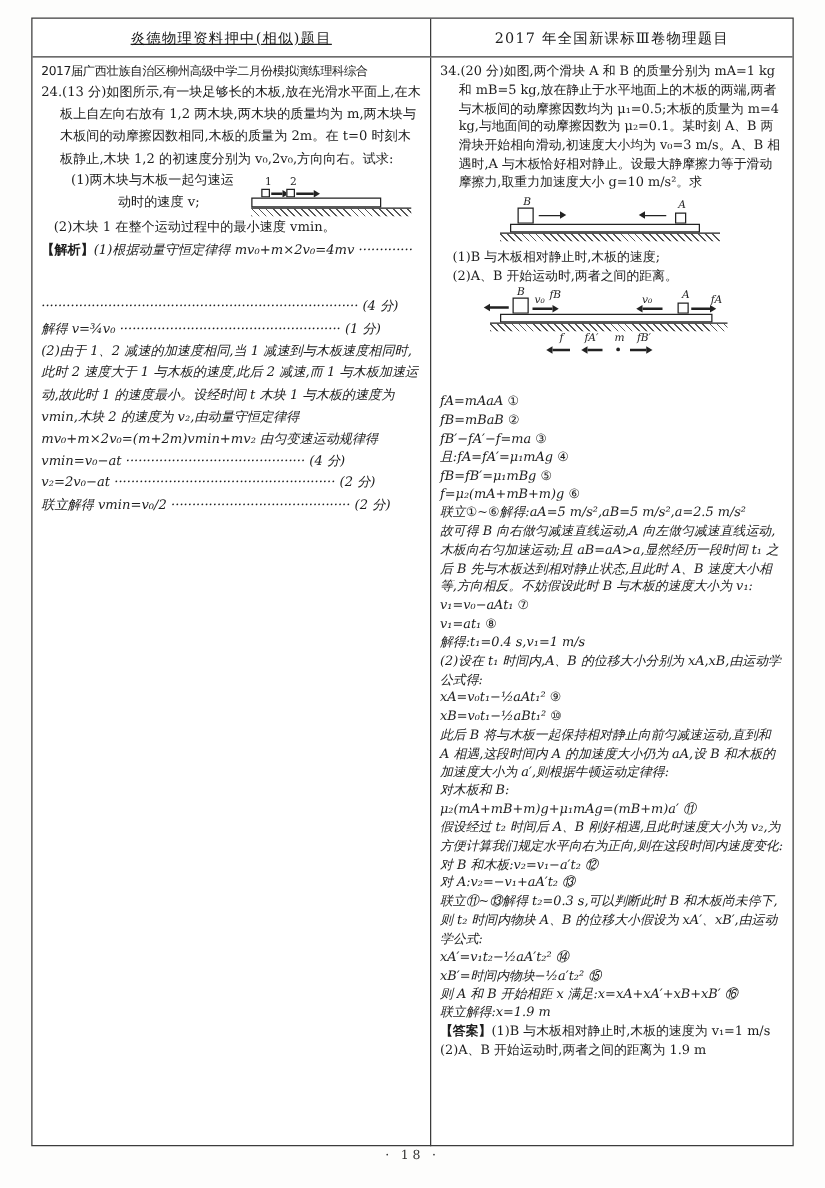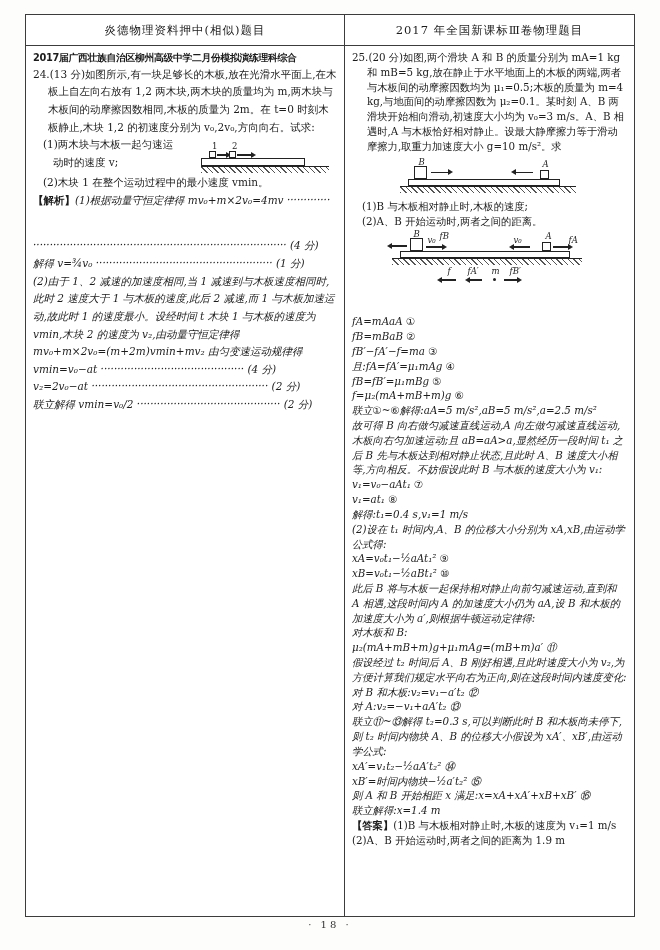--- a/index.html
+++ b/index.html
@@ -11,37 +11,37 @@
   }
   .frame{
     position:absolute;left:25px;top:14px;width:610px;height:903px;
     border:1.4px solid #3c3c3c;background:#fff;box-sizing:border-box;
   }
   .hdr{display:flex;height:30px;border-bottom:1.2px solid #3c3c3c;}
   .hcell{
     display:flex;align-items:center;justify-content:center;
     font-size:11.5px;letter-spacing:1px;
   }
-  .hcell.hl{width:319px;border-right:1.2px solid #3c3c3c;box-sizing:border-box;}
+  .hcell.hl{width:319px;border-right:1.2px solid #3c3c3c;box-sizing:border-box;text-decoration:underline;}
   .hcell.hr{flex:1;}
   .cols{display:flex;height:871px;}
   .col{box-sizing:border-box;padding:4px 7px 2px 7px;}
   .colL{width:319px;border-right:1.2px solid #3c3c3c;font-size:10.5px;line-height:1.68;}
   .colR{flex:1;font-size:10.3px;line-height:1.44;}
   .srcline{
-    font-family:"DejaVu Sans",sans-serif;font-weight:700;font-size:9.8px;
+    font-family:"DejaVu Sans",sans-serif;font-weight:400;font-size:9.8px;
     letter-spacing:-0.3px;line-height:1.6;
   }
   .prob{padding-left:15px;text-indent:-15px;}
   .ind{padding-left:10px;}
   .blabel{font-weight:700;font-style:normal;}
   .kai{font-style:italic;margin-top:28px;}
   .lines > div{margin:0;}
   .qrow{display:flex;align-items:flex-start;}
-  .qtext{width:168px;}
+  .qtext{width:168px;text-align:center;}
   .pagenum{
     position:absolute;left:0;right:0;bottom:20px;text-align:center;
     font-size:10px;letter-spacing:3px;color:#333;
   }
   
   .fig{position:relative;font-size:8.5px;font-style:italic;line-height:1;}
   .figL{width:130px;height:32px;margin-top:6px;}
   .figR1{width:180px;height:40px;margin:3px auto 2px auto;}
   .figR2{width:208px;height:56px;margin:2px auto 2px auto;}
   .plank{position:absolute;border:1px solid #222;background:#fff;box-sizing:border-box;}
@@ -104,21 +104,21 @@
           <div>············································································ (4 分)</div>
           <div>解得 v=¾v₀ ····················································· (1 分)</div>
           <div>(2)由于 1、2 减速的加速度相同,当 1 减速到与木板速度相同时,此时 2 速度大于 1 与木板的速度,此后 2 减速,而 1 与木板加速运动,故此时 1 的速度最小。设经时间 t 木块 1 与木板的速度为 vmin,木块 2 的速度为 v₂,由动量守恒定律得</div>
           <div>mv₀+m×2v₀=(m+2m)vmin+mv₂ 由匀变速运动规律得 vmin=v₀−at ··········································· (4 分)</div>
           <div>v₂=2v₀−at ····················································· (2 分)</div>
           <div>联立解得 vmin=v₀/2 ··········································· (2 分)</div>
         </div>
     </div>
 
     <div class="col colR">
-      <div class="prob">25.(20 分)如图,两个滑块 A 和 B 的质量分别为 mA=1 kg 和 mB=5 kg,放在静止于水平地面上的木板的两端,两者与木板间的动摩擦因数均为 μ₁=0.5;木板的质量为 m=4 kg,与地面间的动摩擦因数为 μ₂=0.1。某时刻 A、B 两滑块开始相向滑动,初速度大小均为 v₀=3 m/s。A、B 相遇时,A 与木板恰好相对静止。设最大静摩擦力等于滑动摩擦力,取重力加速度大小 g=10 m/s²。求</div>
+      <div class="prob">34.(20 分)如图,两个滑块 A 和 B 的质量分别为 mA=1 kg 和 mB=5 kg,放在静止于水平地面上的木板的两端,两者与木板间的动摩擦因数均为 μ₁=0.5;木板的质量为 m=4 kg,与地面间的动摩擦因数为 μ₂=0.1。某时刻 A、B 两滑块开始相向滑动,初速度大小均为 v₀=3 m/s。A、B 相遇时,A 与木板恰好相对静止。设最大静摩擦力等于滑动摩擦力,取重力加速度大小 g=10 m/s²。求</div>
 
       <div class="fig figR1">
         <span class="flab" style="left:19px;top:1px;">B</span>
         <div class="blkbox" style="left:14px;top:9px;width:13px;height:13px;"></div>
         <div class="arr r" style="left:31px;top:15px;width:17px;"></div>
         <div class="arr l" style="left:116px;top:15px;width:17px;"></div>
         <span class="flab" style="left:143px;top:3px;">A</span>
         <div class="blkbox" style="left:140px;top:13px;width:9px;height:9px;"></div>
         <div class="plank" style="left:8px;top:22px;width:152px;height:7px;"></div>
         <div class="hatch" style="left:0;top:29px;width:176px;"></div>
@@ -171,21 +171,21 @@
           <div>此后 B 将与木板一起保持相对静止向前匀减速运动,直到和 A 相遇,这段时间内 A 的加速度大小仍为 aA,设 B 和木板的加速度大小为 a′,则根据牛顿运动定律得:</div>
           <div>对木板和 B:</div>
           <div>μ₂(mA+mB+m)g+μ₁mAg=(mB+m)a′ ⑪</div>
           <div>假设经过 t₂ 时间后 A、B 刚好相遇,且此时速度大小为 v₂,为方便计算我们规定水平向右为正向,则在这段时间内速度变化:</div>
           <div>对 B 和木板:v₂=v₁−a′t₂ ⑫</div>
           <div>对 A:v₂=−v₁+aA′t₂ ⑬</div>
           <div>联立⑪~⑬解得 t₂=0.3 s,可以判断此时 B 和木板尚未停下,则 t₂ 时间内物块 A、B 的位移大小假设为 xA′、xB′,由运动学公式:</div>
           <div>xA′=v₁t₂−½aA′t₂² ⑭</div>
           <div>xB′=时间内物块−½a′t₂² ⑮</div>
           <div>则 A 和 B 开始相距 x 满足:x=xA+xA′+xB+xB′ ⑯</div>
-          <div>联立解得:x=1.4 m</div>
+          <div>联立解得:x=1.9 m</div>
         </div>
 
       <div>
         <span class="blabel">【答案】</span><span>(1)B 与木板相对静止时,木板的速度为 v₁=1 m/s</span>
       </div>
       <div class="lines">
           <div>(2)A、B 开始运动时,两者之间的距离为 1.9 m</div>
         </div>
     </div>
 

